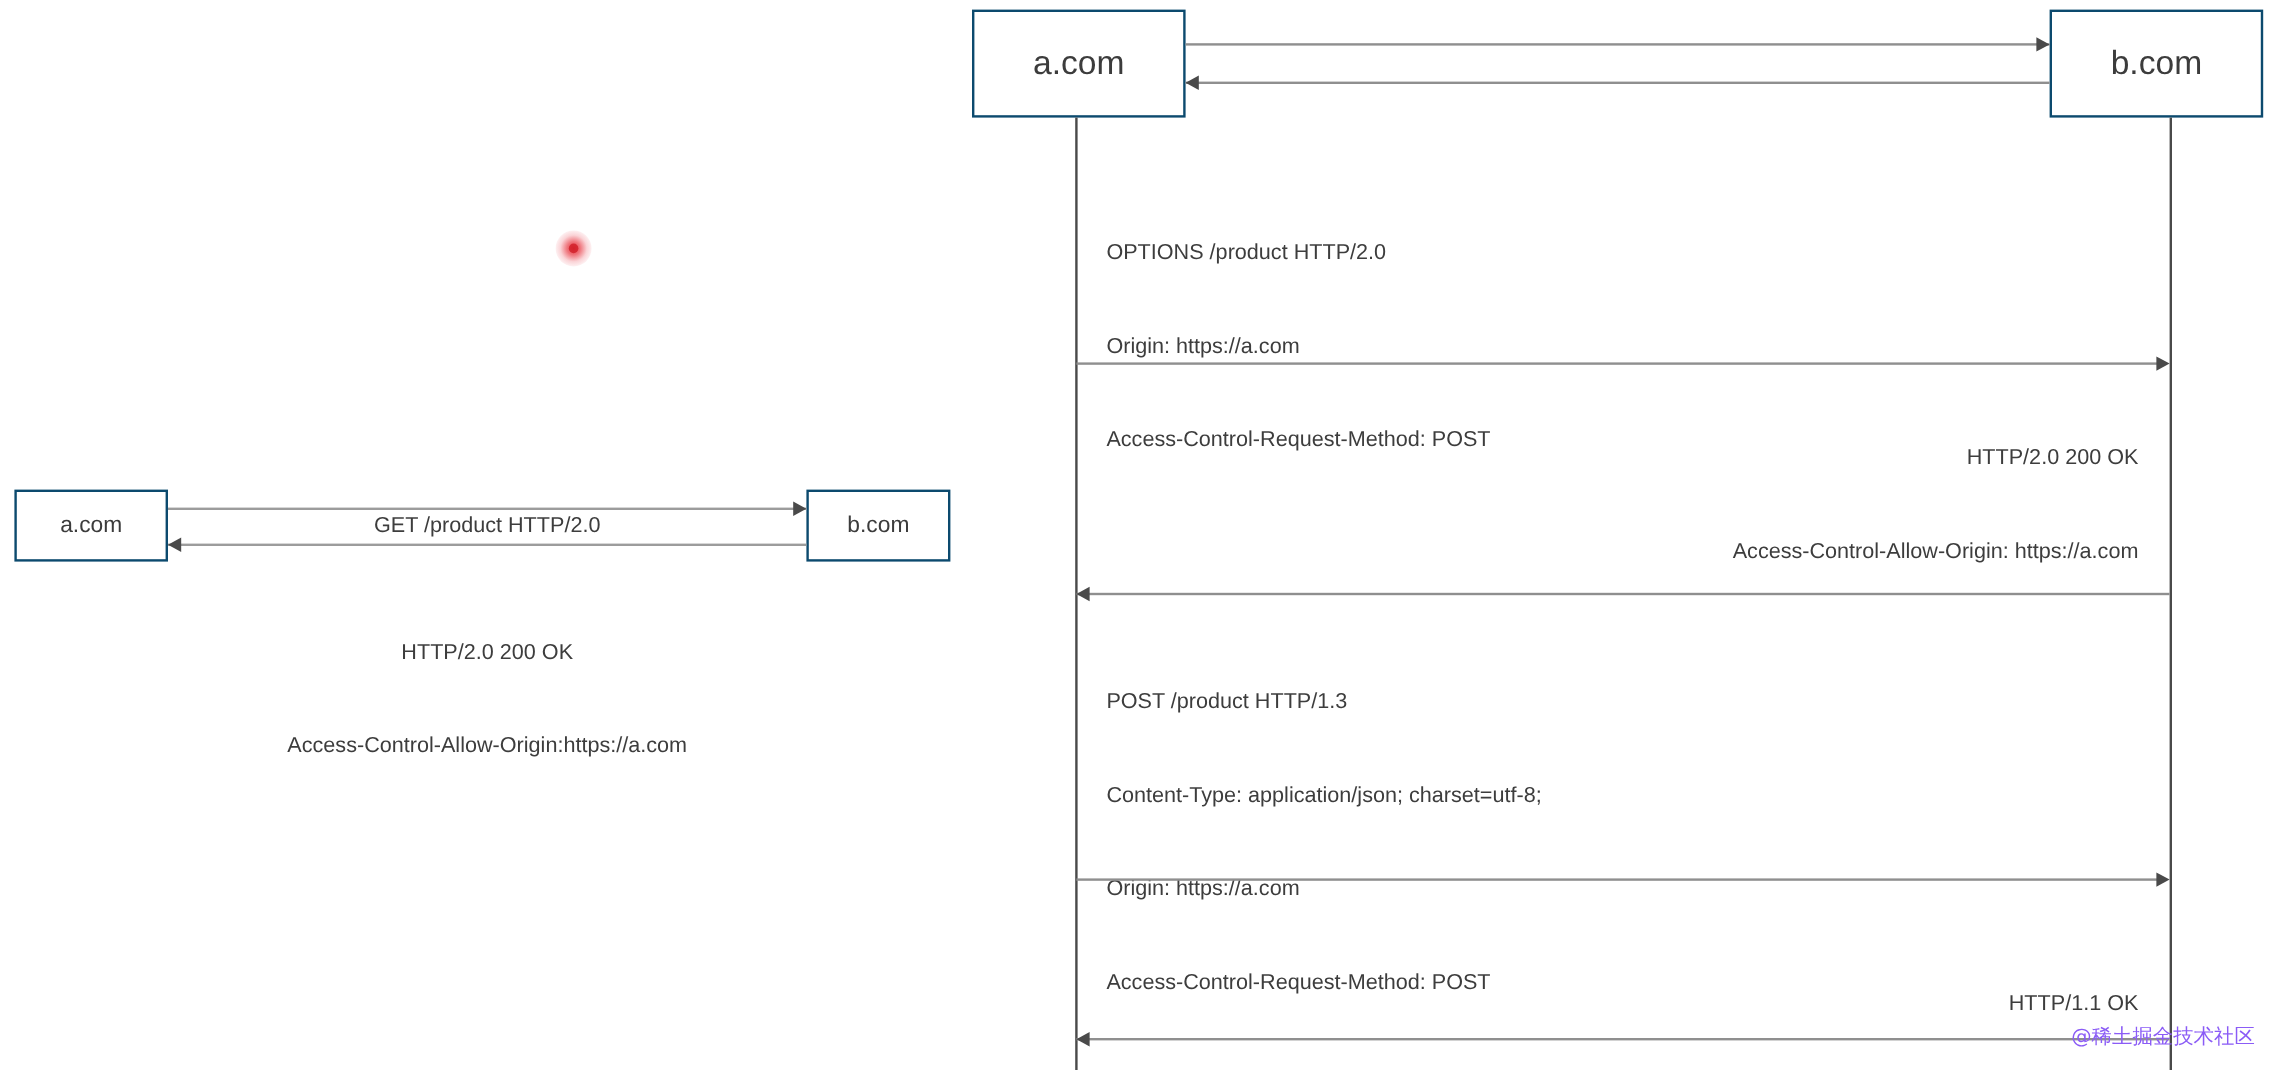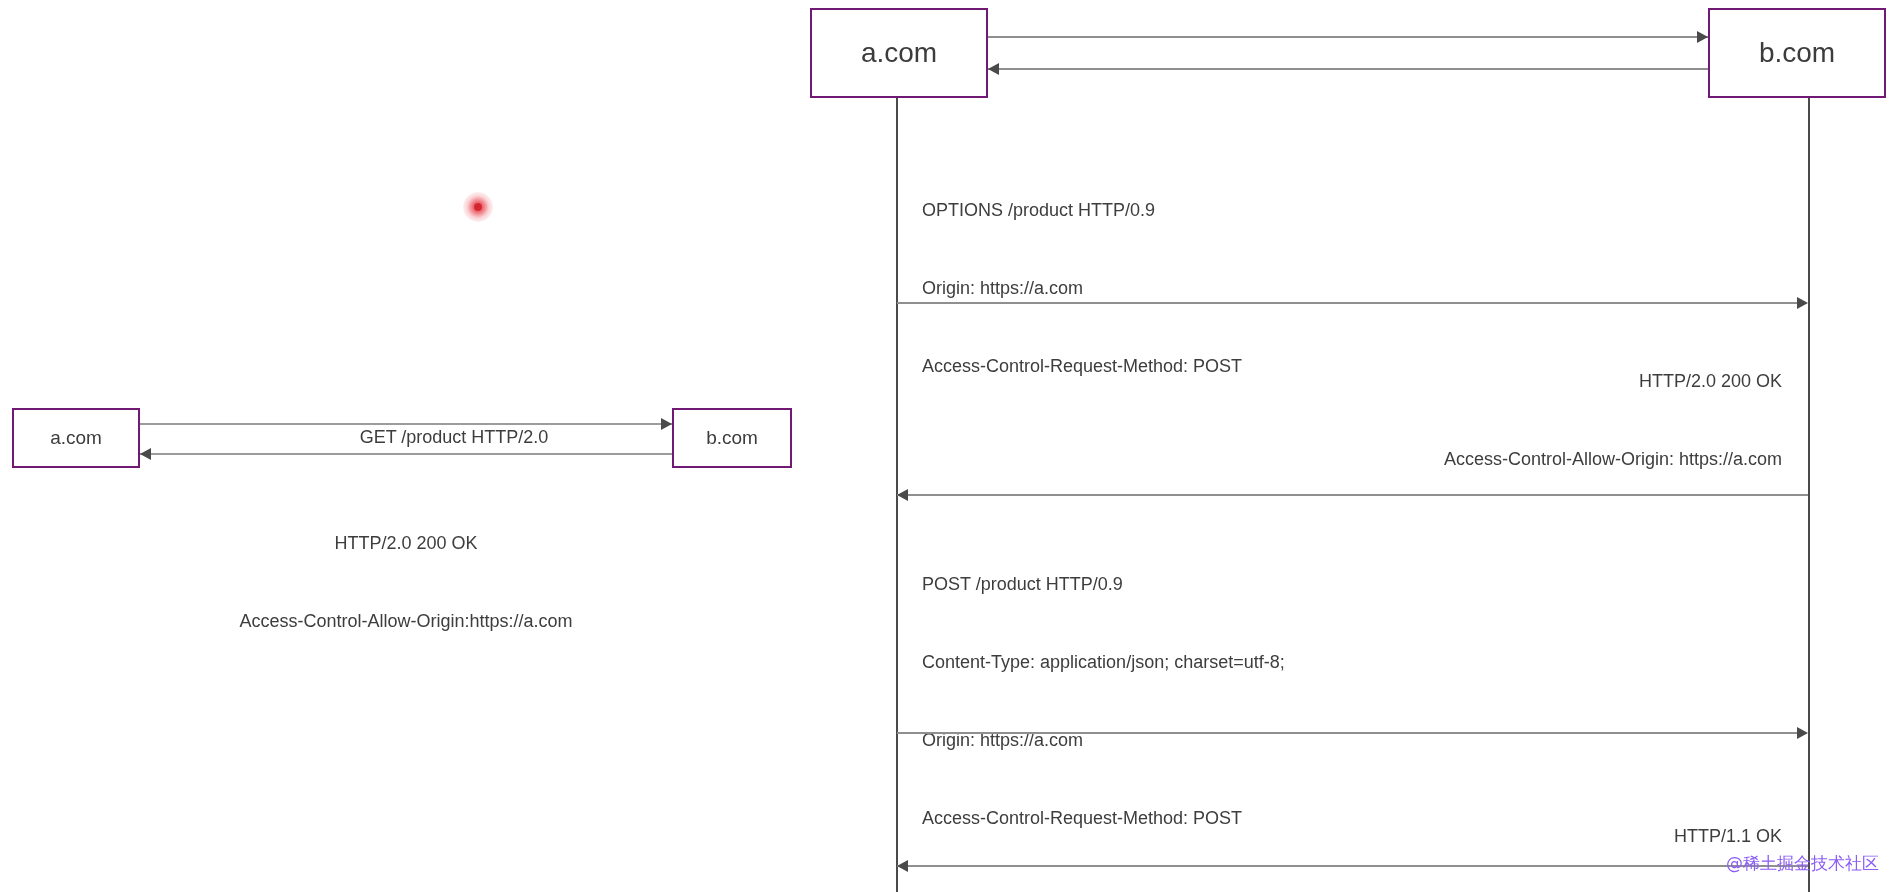--- a/index.html
+++ b/index.html
@@ -18,21 +18,21 @@
 
   .canvas {
     position: absolute;
     inset: 0;
   }
 
   
   .node-box {
     position: absolute;
     box-sizing: border-box;
-    border: 2px solid #701a75;
+    border: 2px solid #0c4a6e;
     background: #ffffff;
     display: flex;
     align-items: center;
     justify-content: center;
     color: #3c3c3c;
   }
   .node-box.small { font-size: 19px; }
   .node-box.large { font-size: 28px; }
 
   .lifeline {
@@ -112,21 +112,21 @@
   <div class="node-box small" style="left:672px; top:408px; width:120px; height:60px;">
     <span>b.com</span>
   </div>
 
   <div class="msg-line thin" style="left:140px; top:423px; width:532px;"></div>
   <div class="arrow-head right" style="left:661px; top:418px;"></div>
 
   <div class="msg-line thin" style="left:140px; top:453px; width:532px;"></div>
   <div class="arrow-head left" style="left:140px; top:448px;"></div>
 
-  <div class="msg-label center" style="left:140px; top:372px; width:532px;margin-left:48px;">
+  <div class="msg-label center" style="left:140px; top:372px; width:532px;">
     <span class="line">GET /product HTTP/2.0</span>
   </div>
 
   <div class="msg-label center" style="left:110px; top:478px; width:592px;">
     <span class="line">HTTP/2.0 200 OK</span>
     <span class="line">Access-Control-Allow-Origin:https://a.com</span>
   </div>
 
   <div class="cursor-dot" style="left:463px; top:192px;">
     <span class="inner"></span>
@@ -143,36 +143,36 @@
   <div class="msg-line" style="left:988px; top:36px; width:720px;"></div>
   <div class="arrow-head right" style="left:1697px; top:31px;"></div>
 
   <div class="msg-line" style="left:988px; top:68px; width:720px;"></div>
   <div class="arrow-head left" style="left:988px; top:63px;"></div>
 
   <div class="lifeline" style="left:896px; top:98px; height:794px;"></div>
   <div class="lifeline" style="left:1808px; top:98px; height:794px;"></div>
 
   <div class="msg-label left" style="left:922px; top:145px; width:860px;">
-    <span class="line">OPTIONS /product HTTP/0.9</span>
+    <span class="line">OPTIONS /product HTTP/2.0</span>
     <span class="line">Origin: https://a.com</span>
     <span class="line">Access-Control-Request-Method: POST</span>
   </div>
   <div class="msg-line" style="left:897px; top:302px; width:908px;"></div>
   <div class="arrow-head right" style="left:1797px; top:297px;"></div>
 
   <div class="msg-label right" style="left:922px; top:316px; width:860px;">
     <span class="line">HTTP/2.0 200 OK</span>
     <span class="line">Access-Control-Allow-Origin: https://a.com</span>
   </div>
   <div class="msg-line" style="left:897px; top:494px; width:911px;"></div>
   <div class="arrow-head left" style="left:897px; top:489px;"></div>
 
   <div class="msg-label left" style="left:922px; top:519px; width:860px;">
-    <span class="line">POST /product HTTP/0.9</span>
+    <span class="line">POST /product HTTP/1.3</span>
     <span class="line">Content-Type: application/json; charset=utf-8;</span>
     <span class="line">Origin: https://a.com</span>
     <span class="line">Access-Control-Request-Method: POST</span>
     
   </div>
   <div class="msg-line" style="left:897px; top:732px; width:908px;"></div>
   <div class="arrow-head right" style="left:1797px; top:727px;"></div>
 
   <div class="msg-label right" style="left:922px; top:771px; width:860px;">
     <span class="line">HTTP/1.1 OK</span>

